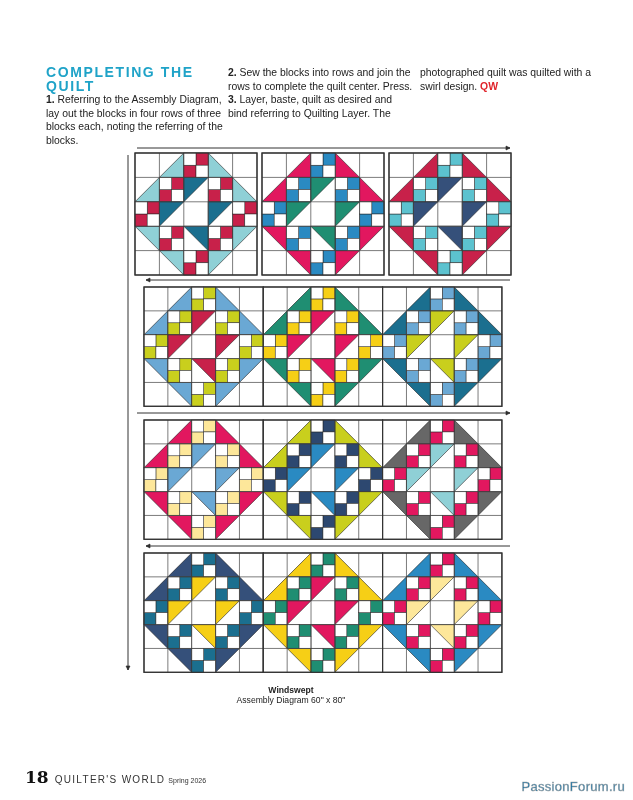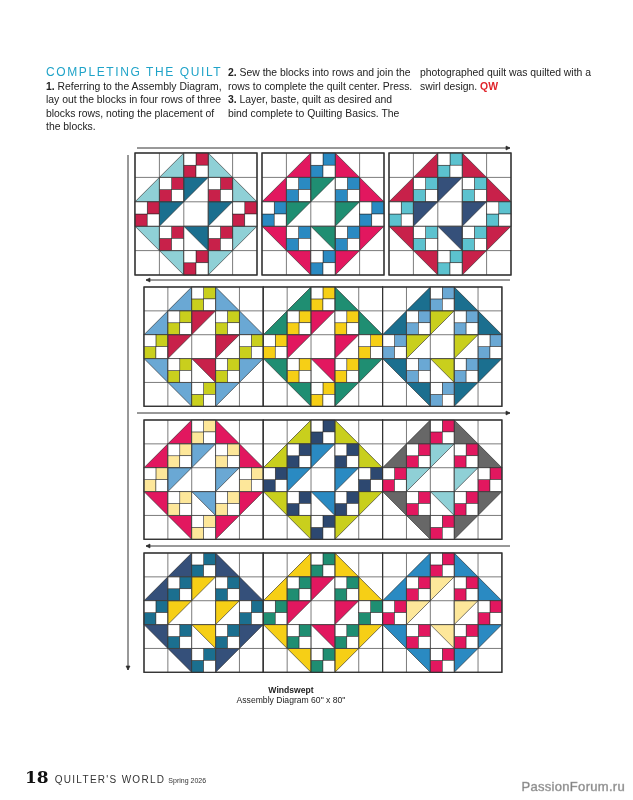--- a/index.html
+++ b/index.html
@@ -1,43 +1,43 @@
 <!DOCTYPE html>
 <html><head>
 <meta charset="utf-8">
 <style>
   html,body{margin:0;padding:0;background:#fff;}
   body{width:633px;height:800px;position:relative;overflow:hidden;font-family:"Liberation Sans",sans-serif;color:#222;}
   .col{position:absolute;top:66px;font-size:10.4px;line-height:13.6px;}
   .col1{left:46px;width:185px;}
   .col2{left:228px;width:185px;}
   .col3{left:420px;width:185px;}
-  .heading{color:#1fa3c8;font-weight:normal;letter-spacing:1.6px;font-size:12px;display:block;}
+  .heading{color:#1fa3c8;font-weight:bold;letter-spacing:1.6px;font-size:14px;display:block;}
   .num{font-weight:bold;}
   .qw{color:#e0242b;font-weight:bold;margin-top:28px;}
   #diagram{position:absolute;left:0;top:0;}
   .caption{position:absolute;left:0;width:582px;text-align:center;font-size:8.6px;color:#222;}
   .cap-title{top:685px;font-weight:bold;}
   .cap-sub{top:695px;}
   .footer{position:absolute;left:25px;top:767px;font-size:9px;color:#333;}
   .pg{font-family:"DejaVu Serif",serif;font-weight:bold;font-size:17px;margin-right:6px;color:#111;}
   .mag{letter-spacing:1.3px;font-size:10px;}
   .issue{font-size:7px;margin-left:3px;}
-  .wm{position:absolute;right:8px;top:779px;font-size:13px;color:#737373;-webkit-text-stroke:0.5px #aaa;letter-spacing:0.3px;text-align:right;}
+  .wm{position:absolute;right:8px;top:779px;font-size:13px;color:#0369a1;-webkit-text-stroke:0.5px #aaa;letter-spacing:0.3px;text-align:right;}
 </style>
 </head>
 <body>
 
 <div class="col col1">
   <span class="heading">COMPLETING THE QUILT</span>
-  <span class="num">1.</span><span> Referring to the Assembly Diagram, lay out the blocks in four rows of three blocks rows, noting the placement of the blocks.</span>
+  <span class="num">1.</span><span> Referring to the Assembly Diagram, lay out the blocks in four rows of three blocks each, noting the referring of the blocks.</span>
 </div>
 <div class="col col2">
   <span class="num">2.</span><span> Sew the blocks into rows and join the rows to complete the quilt center. Press.</span><br>
-  <span class="num">3.</span><span> Layer, baste, quilt as desired and bind complete to Quilting Basics. The</span>
+  <span class="num">3.</span><span> Layer, baste, quilt as desired and bind referring to Quilting Layer. The</span>
 </div>
 <div class="col col3">
   <span>photographed quilt was quilted with a swirl design. </span><span class="qw">QW</span>
 </div>
 
 <svg id="diagram" width="633" height="800">
     <rect x="135" y="153" width="122" height="122" fill="#fff" stroke="#333" stroke-width="1"></rect>
     <polygon points="159.4,177.4 183.8,153 183.8,177.4" fill="#8fd0d6" stroke="#222" stroke-width="0.6"></polygon>
     <polygon points="135,201.8 159.4,177.4 159.4,201.8" fill="#8fd0d6" stroke="#222" stroke-width="0.6"></polygon>
     <polygon points="208.2,153 232.6,177.4 208.2,177.4" fill="#8fd0d6" stroke="#222" stroke-width="0.6"></polygon>

